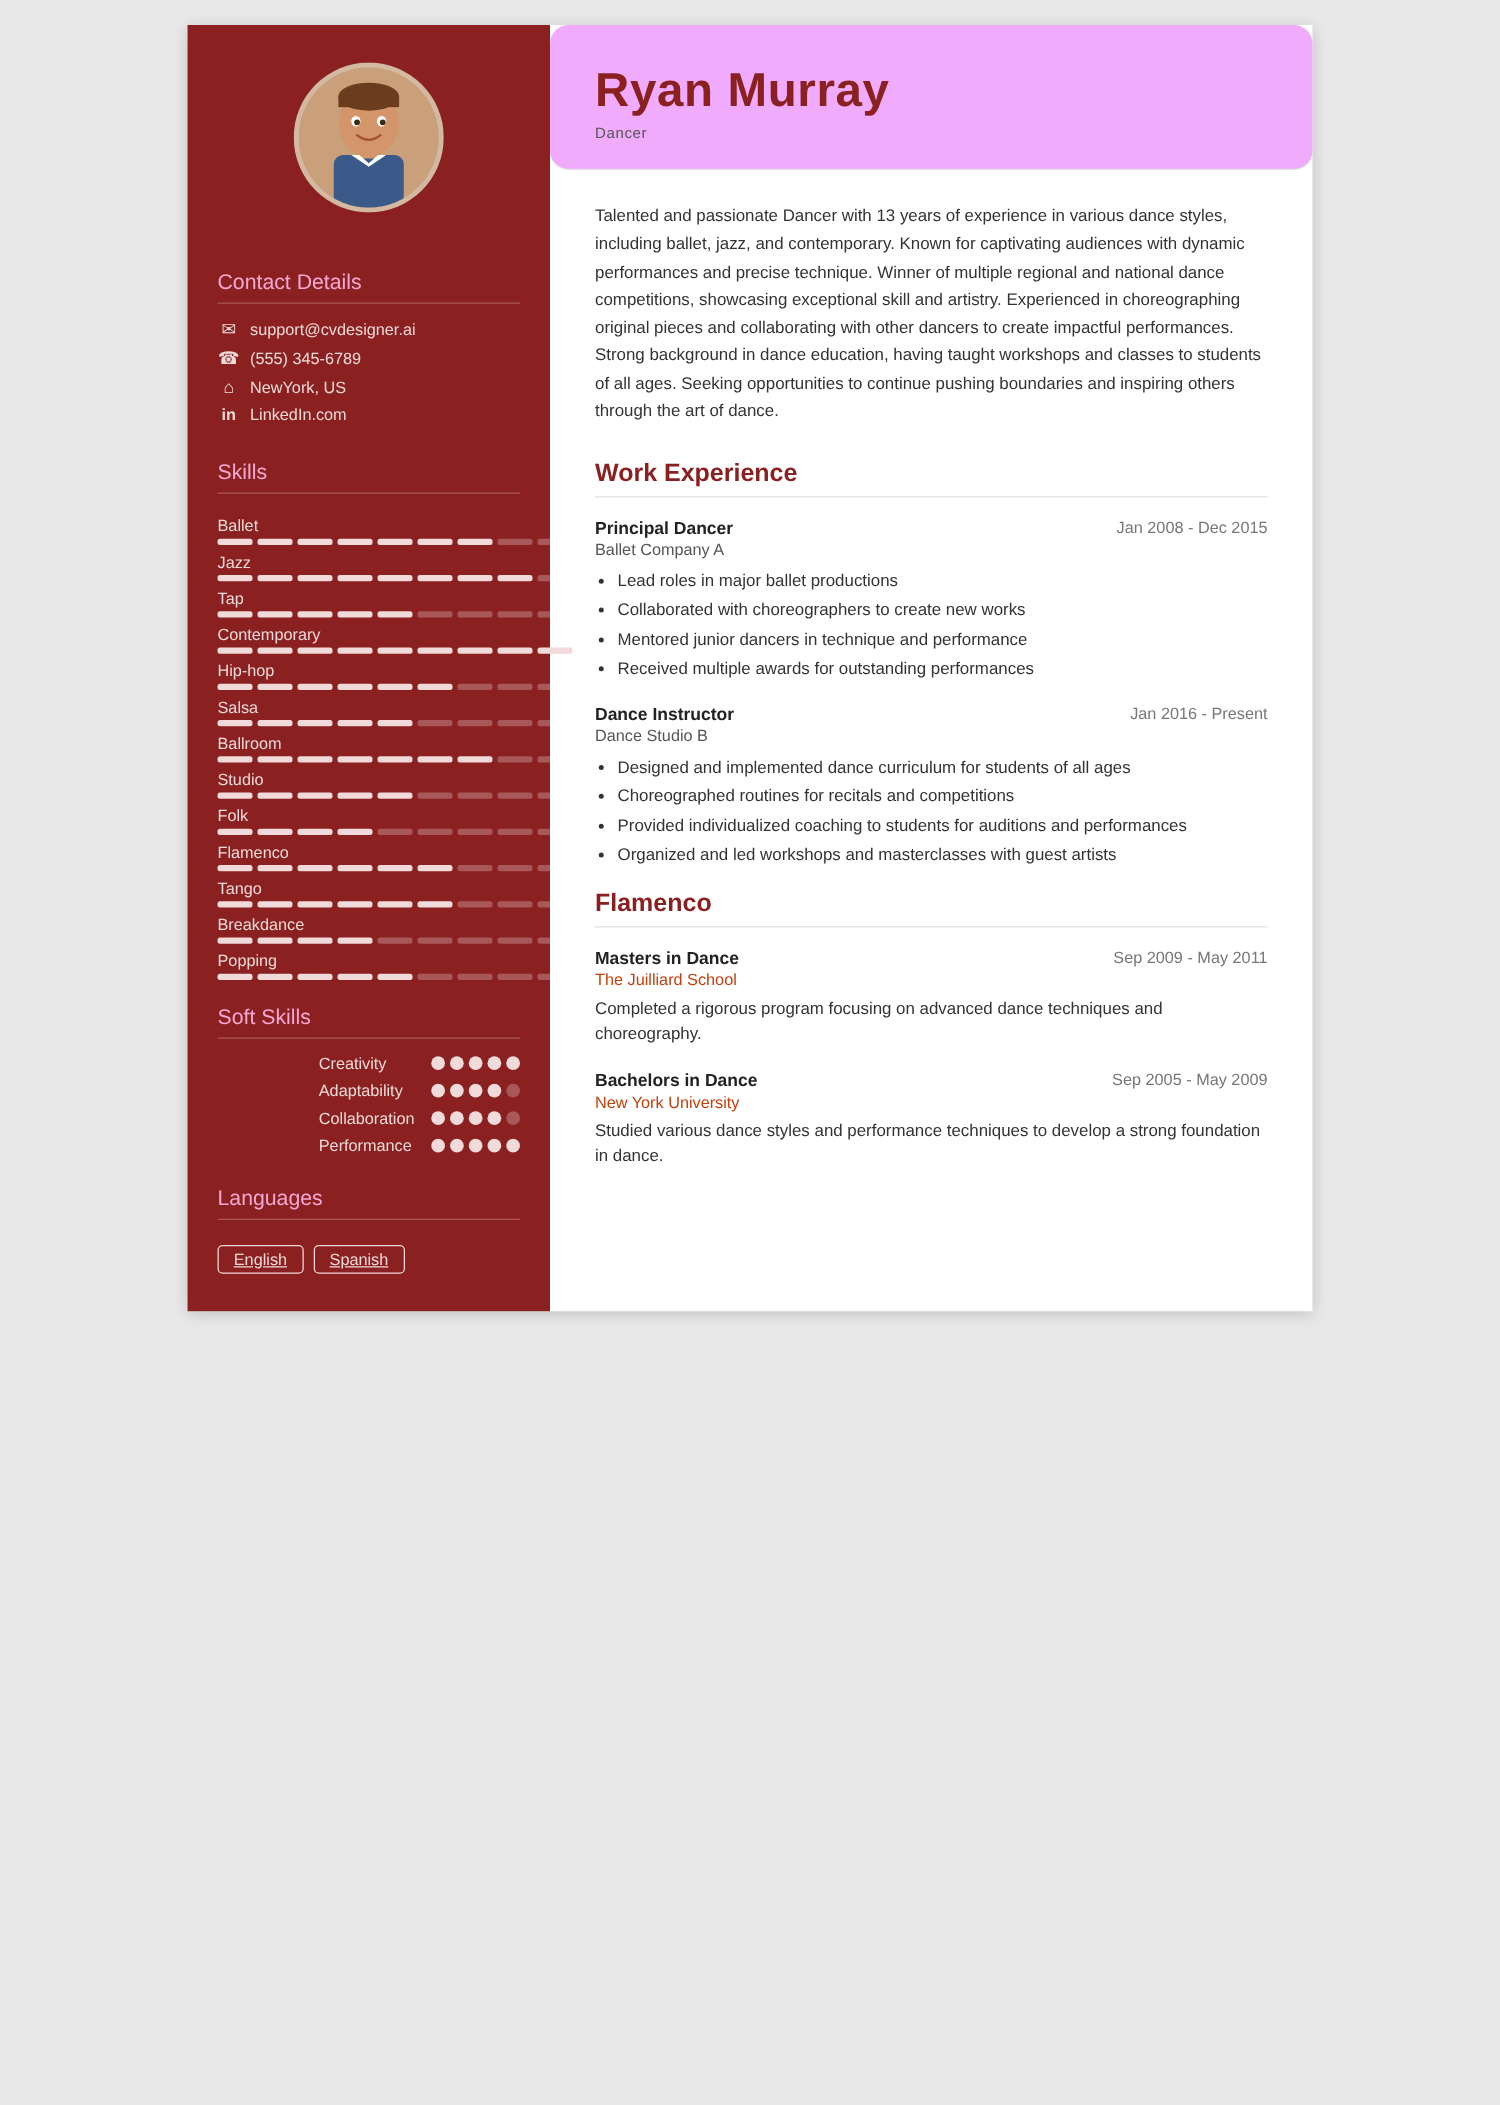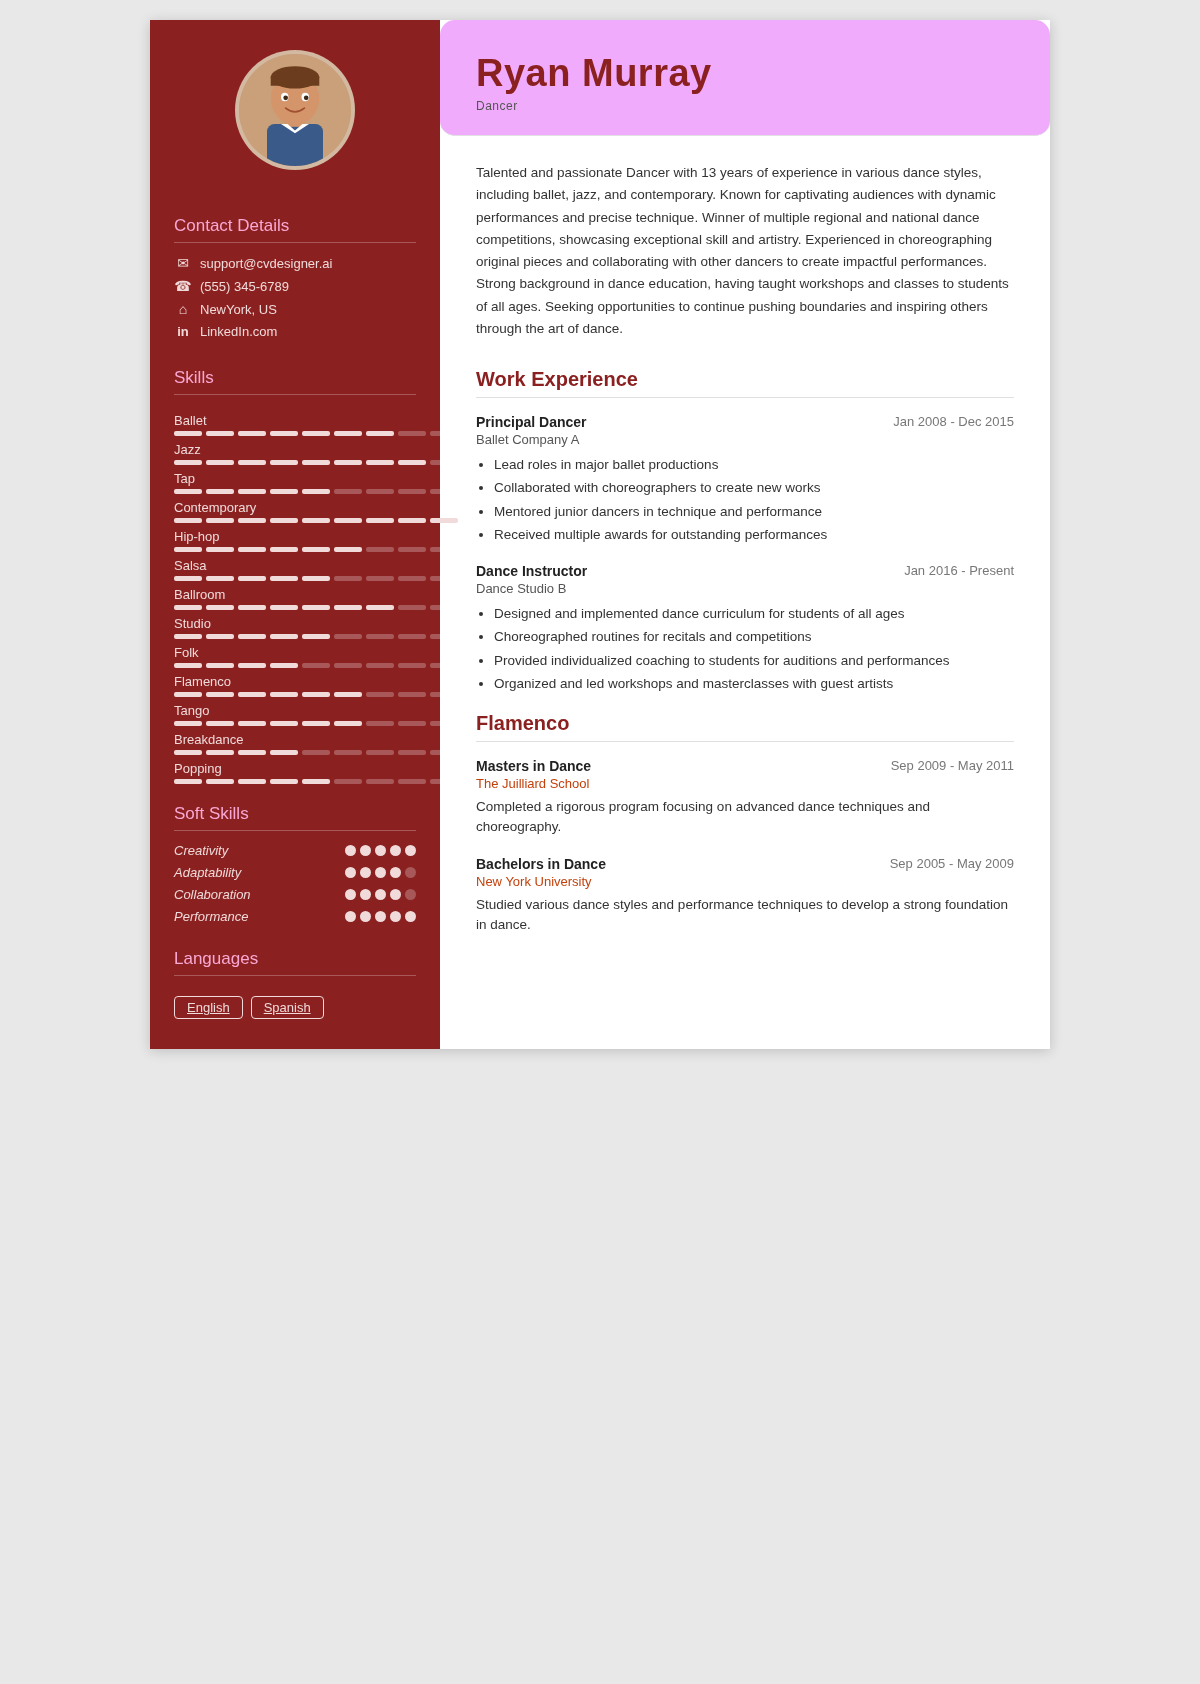--- a/index.html
+++ b/index.html
@@ -92,24 +92,23 @@
     }
     .skill-seg.filled {
       background: #f0dada;
     }
     .skill-seg.empty {
       background: rgba(255,255,255,0.25);
     }
     .soft-skill-row {
       display: flex;
       align-items: center;
-      justify-content: space-between;
+      justify-content: flex-end;
       width: 100%;
       margin-bottom: 7px;
-      font-style: italic;
     }
     .soft-skill-label {
       font-size: 13px;
       color: #f0dada;
       min-width: 90px;
     }
     .dots-wrap {
       display: flex;
       gap: 4px;
     }

